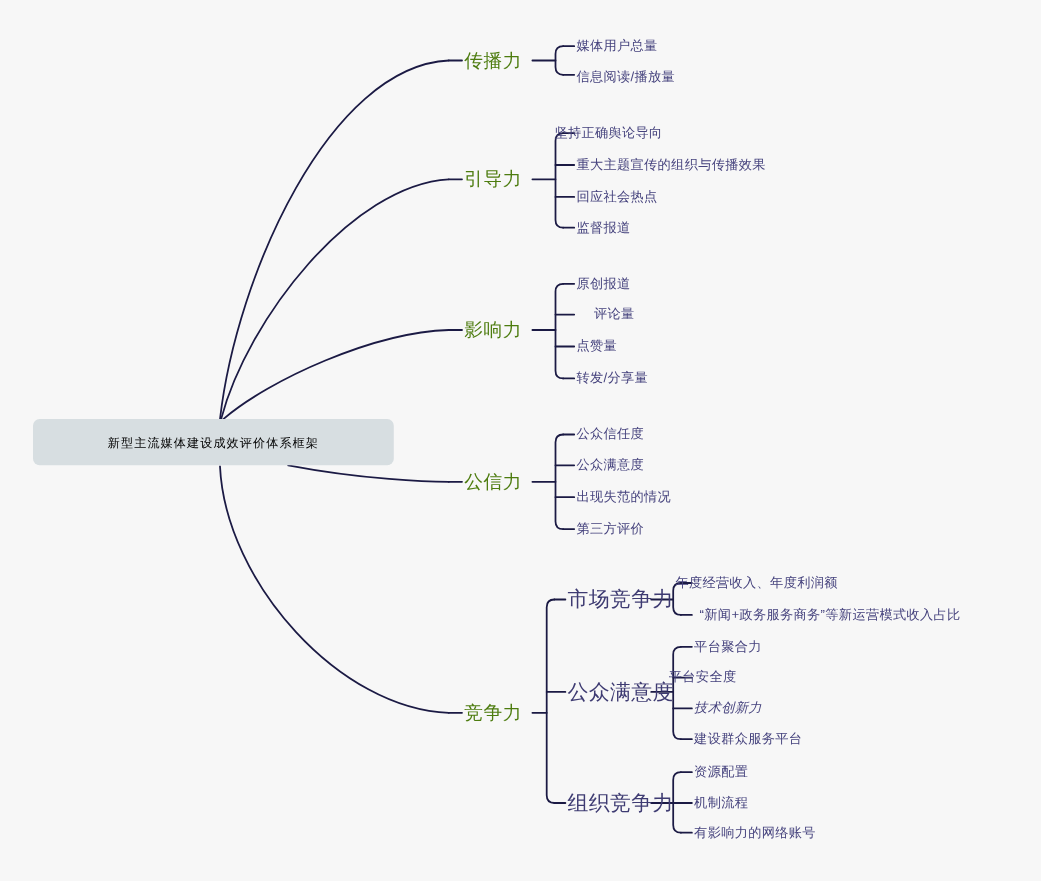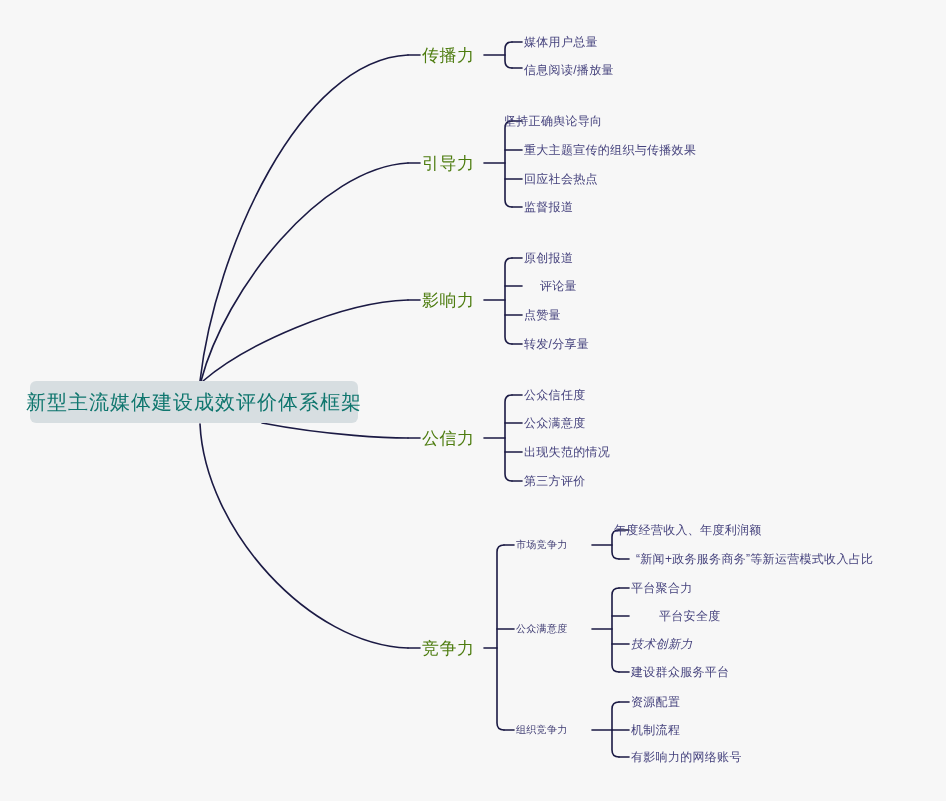--- a/index.html
+++ b/index.html
@@ -43,36 +43,36 @@
     width: 328px;
     height: 42px;
     background: #d7dee1;
     border-radius: 6px;
     display: flex;
     align-items: center;
     justify-content: center;
     box-sizing: border-box;
   }
   .root-node .root-label {
-    font-size: 20px;
-    color: #0f766e;
+    font-size: 11px;
+    color: #000000;
     letter-spacing: 1px;
     white-space: nowrap;
   }
   .node-l1 {
     position: absolute;
     font-size: 17px;
     color: #4d7c0f;
     white-space: nowrap;
     letter-spacing: 0.5px;
     transform: translateY(-50%);
   }
   .node-l2 {
     position: absolute;
-    font-size: 10px;
+    font-size: 19px;
     color: #3e3b72;
     white-space: nowrap;
     letter-spacing: 0.3px;
     transform: translateY(-50%);
   }
   .node-leaf {
     position: absolute;
     font-size: 12px;
     color: #45427d;
     white-space: nowrap;
@@ -178,21 +178,21 @@
   <div class="node-leaf" style="left:524px; top:481px;">第三方评价</div>
 
   <div class="node-l2" style="left:516px; top:545px;">市场竞争力</div>
   <div class="node-l2" style="left:516px; top:629px;">公众满意度</div>
   <div class="node-l2" style="left:516px; top:730px;">组织竞争力</div>
 
   <div class="node-leaf" style="left:614px; top:530px;">年度经营收入、年度利润额</div>
   <div class="node-leaf" style="left:636px; top:559px;">“新闻+政务服务商务”等新运营模式收入占比</div>
 
   <div class="node-leaf" style="left:631px; top:588px;">平台聚合力</div>
-  <div class="node-leaf" style="left:659px; top:616px;">平台安全度</div>
+  <div class="node-leaf" style="left:608px; top:616px;">平台安全度</div>
   <div class="node-leaf" style="left:631px; top:644px;font-style:italic;">技术创新力</div>
   <div class="node-leaf" style="left:631px; top:672px;">建设群众服务平台</div>
 
   <div class="node-leaf" style="left:631px; top:702px;">资源配置</div>
   <div class="node-leaf" style="left:631px; top:730px;">机制流程</div>
   <div class="node-leaf" style="left:631px; top:757px;">有影响力的网络账号</div>
 
 </div>
 
 </body></html>

